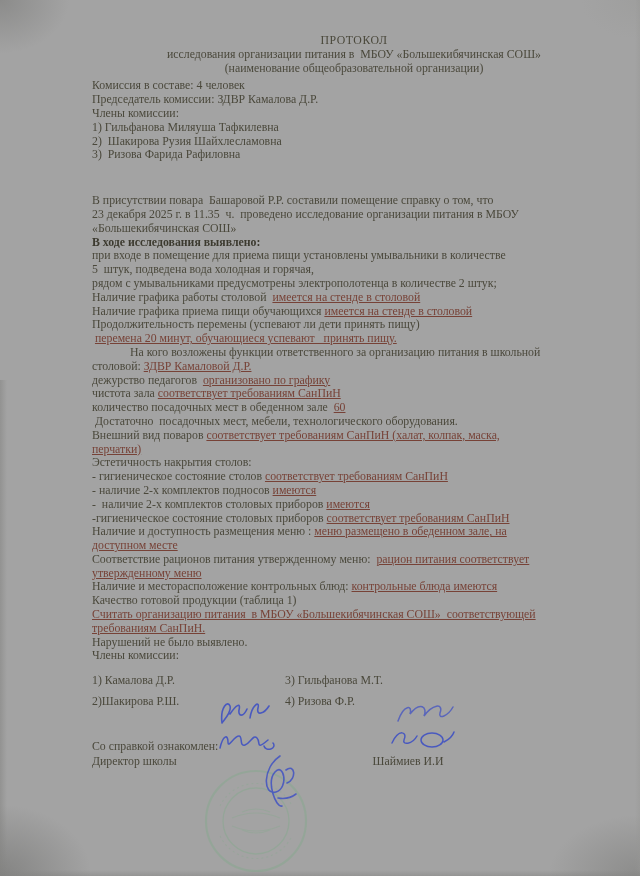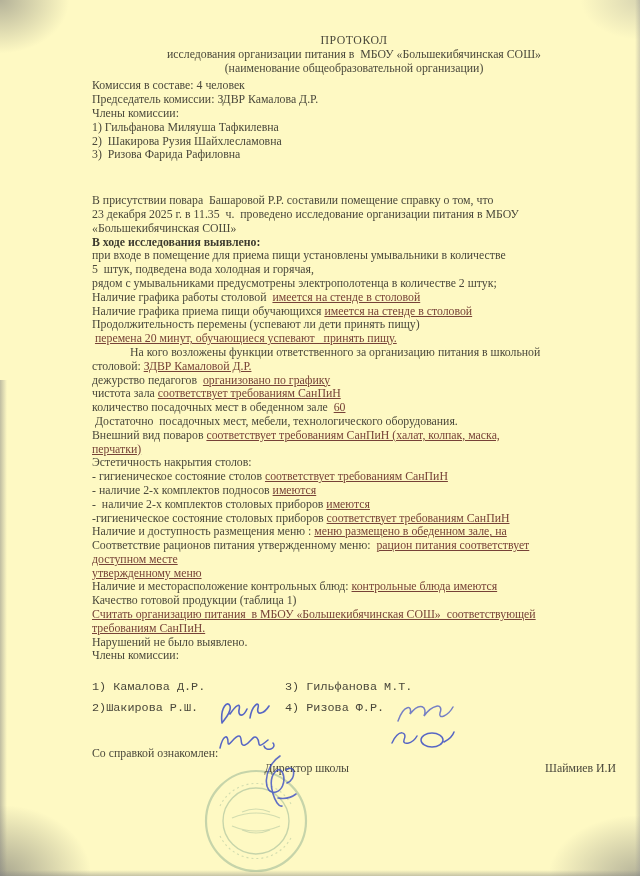--- a/index.html
+++ b/index.html
@@ -1,33 +1,33 @@
 <!DOCTYPE html>
 <html><head>
 <meta charset="utf-8">
 <style>
   * { margin:0; padding:0; box-sizing:border-box; }
   html,body { width:640px; height:876px; background:#8f8f8f; }
   .page {
     position:relative; width:640px; height:876px; overflow:hidden;
-    background:#fef9c3;
+    background:#a3a3a3;
     font-family:"Liberation Serif", serif;
     color:#4a483b;
   }
   .content { position:relative; padding:34px 24px 0 92px; z-index:2; }
   .line { font-size:11.8px; line-height:13.8px; white-space:pre-wrap; }
   .center { text-align:center; }
   .title { letter-spacing:.5px; }
   .bold { font-weight:bold; color:#3c3a2f; }
   .ans { color:#774237; text-decoration:underline; text-decoration-color:#774237; }
-  .sig-rows { margin-top:14px;font-family:Liberation Mono, monospace; }
+  .sig-rows { margin-top:7px; }
   .sig-row { display:flex; font-size:11.8px; line-height:21px; }
   .cell-l { width:193px; }
   .ack { margin-top:28px; }
-  .ack .sig-row { line-height:15px;justify-content:flex-end; }
+  .ack .sig-row { line-height:15px; }
   .dir-r { margin-left:196px; }
   
   .artifact { position:absolute; pointer-events:none; z-index:1; }
   .corner-tl { left:0; top:0; width:70px; height:54px;
     background:radial-gradient(ellipse at 0% 0%, rgba(120,120,118,.55), transparent 70%); }
   .corner-tr { right:0; top:0; width:60px; height:40px;
     background:radial-gradient(ellipse at 100% 0%, rgba(150,150,148,.35), transparent 70%); }
   .corner-bl { left:0; bottom:0; width:90px; height:70px;
     background:radial-gradient(ellipse at 0% 100%, rgba(110,110,108,.6), transparent 72%); }
   .corner-br { right:0; bottom:0; width:90px; height:60px;
@@ -109,22 +109,22 @@
         <div class="line"><span>количество посадочных мест в обеденном зале  </span><span class="ans">60</span></div>
         <div class="line"><span> Достаточно  посадочных мест, мебели, технологического оборудования.</span></div>
         <div class="line"><span>Внешний вид поваров </span><span class="ans">соответствует требованиям СанПиН (халат, колпак, маска,</span></div>
         <div class="line"><span class="ans">перчатки)</span></div>
         <div class="line"><span>Эстетичность накрытия столов:</span></div>
         <div class="line"><span>- гигиеническое состояние столов </span><span class="ans">соответствует требованиям СанПиН</span></div>
         <div class="line"><span>- наличие 2-х комплектов подносов </span><span class="ans">имеются</span></div>
         <div class="line"><span>-  наличие 2-х комплектов столовых приборов </span><span class="ans">имеются</span></div>
         <div class="line"><span>-гигиеническое состояние столовых приборов </span><span class="ans">соответствует требованиям СанПиН</span></div>
         <div class="line"><span>Наличие и доступность размещения меню : </span><span class="ans">меню размещено в обеденном зале, на</span></div>
+        <div class="line"><span class="ans">доступном месте</span></div>
         <div class="line"><span>Соответствие рационов питания утвержденному меню:  </span><span class="ans">рацион питания соответствует</span></div>
-        <div class="line"><span class="ans">доступном месте</span></div>
         <div class="line"><span class="ans">утвержденному меню</span></div>
         <div class="line"><span>Наличие и месторасположение контрольных блюд: </span><span class="ans">контрольные блюда имеются</span></div>
         <div class="line"><span>Качество готовой продукции (таблица 1)</span></div>
         <div class="line"><span class="ans">Считать организацию питания  в МБОУ «Большекибячинская СОШ»  соответствующей</span></div>
         <div class="line"><span class="ans">требованиям СанПиН.</span></div>
         <div class="line"><span>Нарушений не было выявлено.</span></div>
         <div class="line"><span>Члены комиссии:</span></div>
       </div>
 
     <div class="sig-rows">

